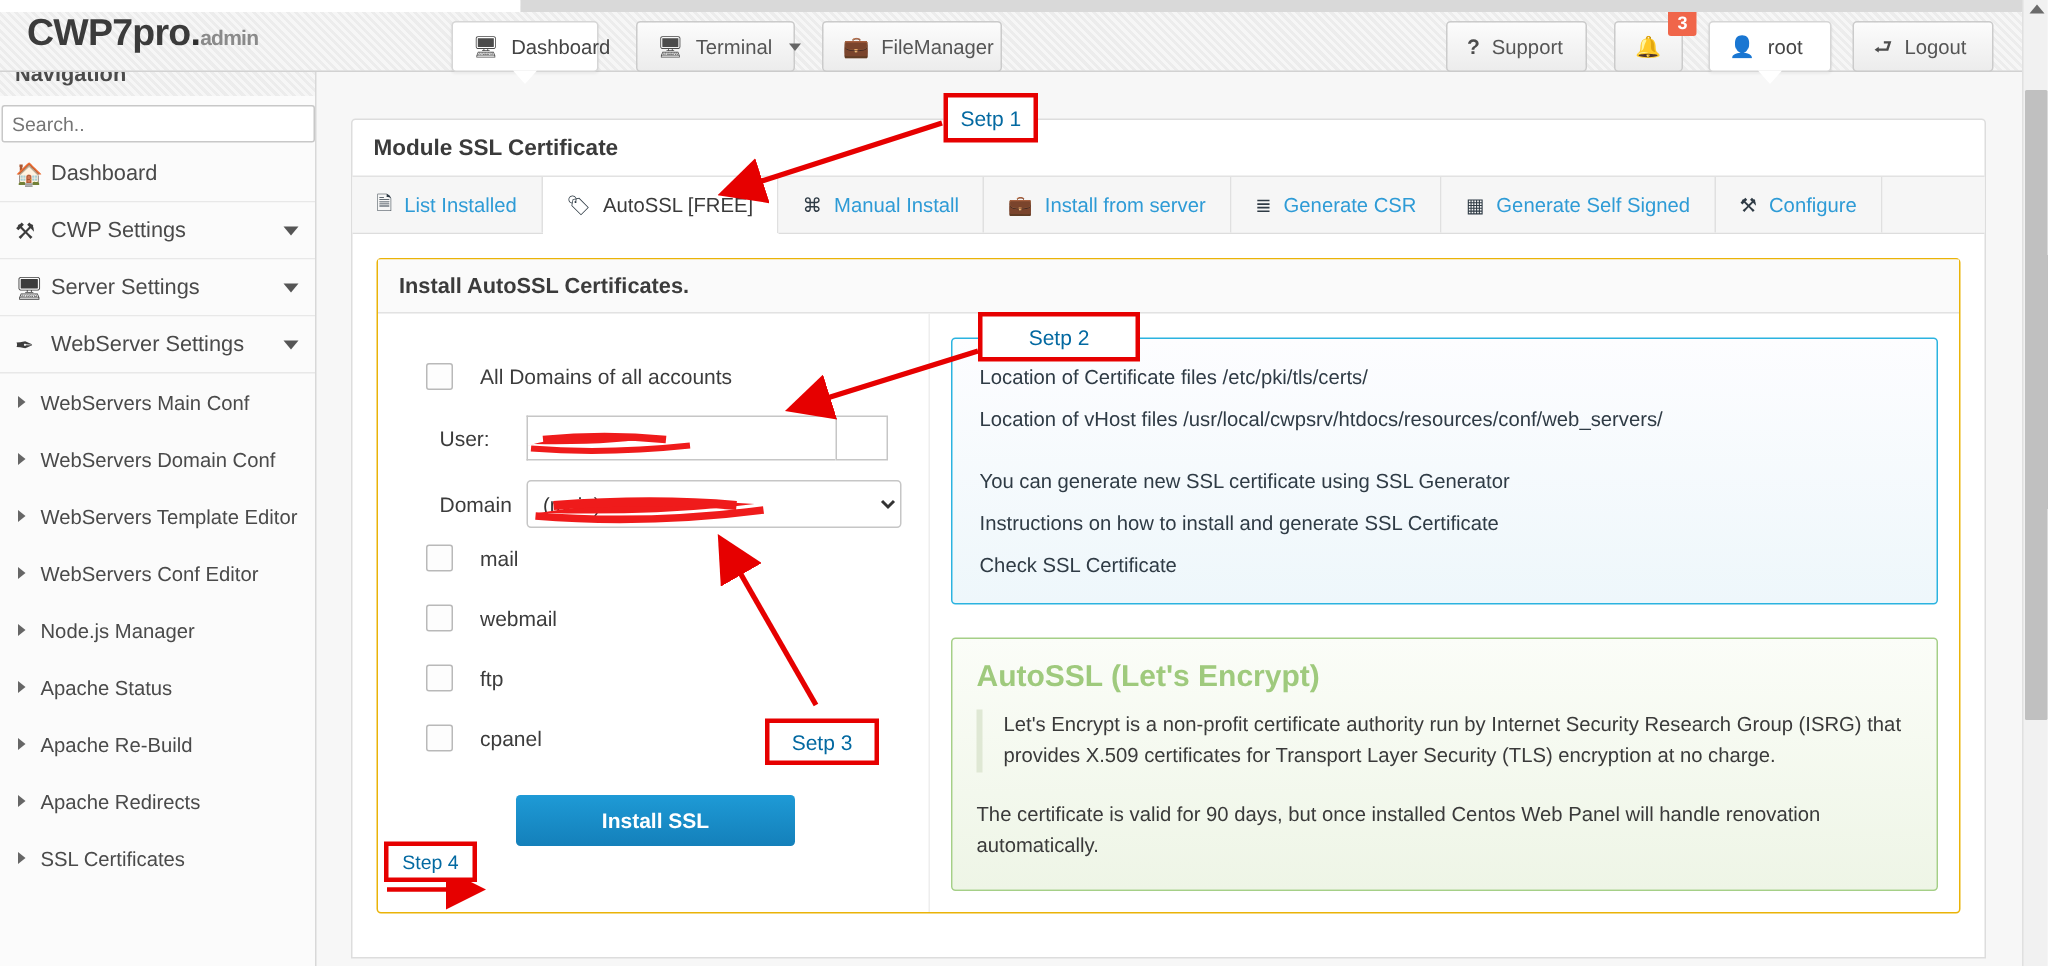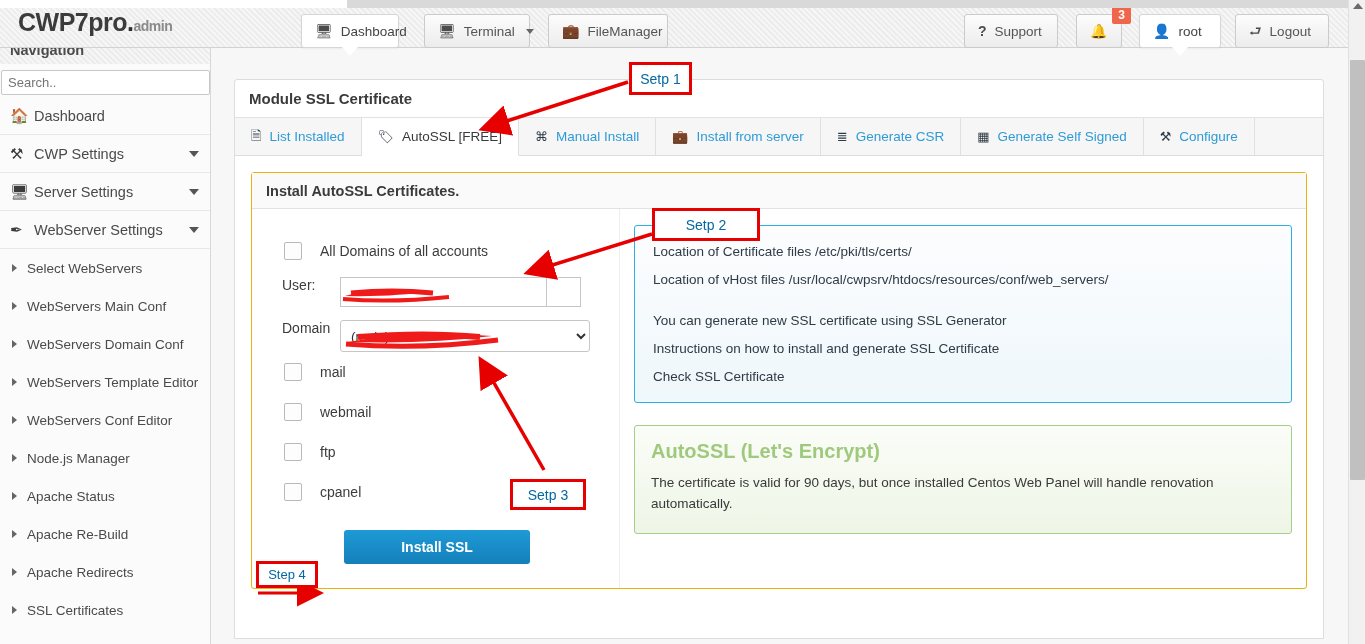--- a/index.html
+++ b/index.html
@@ -143,21 +143,21 @@
   #formcol { width: 368px; padding: 22px 0 24px 30px; border-right: 1px solid #eee; }
   #infocol { flex: 1; padding: 16px 14px 14px 14px; }
 
   .cbrow { display: flex; align-items: center; height: 40px; }
   .cbox {
     width: 18px; height: 18px; border: 1px solid #b9b9b9; border-radius: 2px;
     background: #fdfdfd; margin-right: 18px; cursor: pointer; flex: none;
   }
   .cblabel { font-size: 14px; color: #3c3c3c; }
 
-  .frow { display: flex; align-items: flex-start; margin-top: 6px; }
+  .frow { display: flex; align-items: center; margin-top: 6px; margin-left: 11px; }
   .flabel { width: 58px; font-size: 14px; color: #3b3b3b; }
   .ftextwrap { position: relative; display: flex; }
   .ftext {
     width: 206px; height: 30px; border: 1px solid #c6c6c6; border-right: none;
     background: #fff; font-size: 13.5px; color: #333; padding: 0 6px;
     outline: none; font-family: "Liberation Sans", sans-serif;
   }
   .fbtn {
     width: 35px; height: 30px; border: 1px solid #c6c6c6; background: #fff;
     cursor: pointer;
@@ -307,24 +307,20 @@
       <span class="dd"></span>
     </div>
     <div class="navitem">
       <span class="nic">✒</span>
       <span>WebServer Settings</span>
       <span class="dd"></span>
     </div>
 
     <div class="subitem">
       <span class="bullet"></span>
-      <span>Select WebServers</span>
-      </div>
-    <div class="subitem">
-      <span class="bullet"></span>
       <span>WebServers Main Conf</span>
       </div>
     <div class="subitem">
       <span class="bullet"></span>
       <span>WebServers Domain Conf</span>
       </div>
     <div class="subitem">
       <span class="bullet"></span>
       <span>WebServers Template Editor</span>
       </div>
@@ -459,20 +455,21 @@
           <div id="infobox1">
             <p>Location of Certificate files /etc/pki/tls/certs/</p>
             <p>Location of vHost files /usr/local/cwpsrv/htdocs/resources/conf/web_servers/</p>
             <p class="gap">You can generate new SSL certificate using SSL Generator</p>
             <p>Instructions on how to install and generate SSL Certificate</p>
             <p>Check SSL Certificate</p>
           </div>
 
           <div id="infobox2">
             <h3>AutoSSL (Let's Encrypt)</h3>
+            <blockquote>Let's Encrypt is a non-profit certificate authority run by Internet Security Research Group (ISRG) that provides X.509 certificates for Transport Layer Security (TLS) encryption at no charge.</blockquote>
             <p class="tail">The certificate is valid for 90 days, but once installed Centos Web Panel will handle renovation automatically.</p>
           </div>
 
         </div>
       </div>
     </div>
   </div>
 </div>
 
 <svg id="anno-svg">

